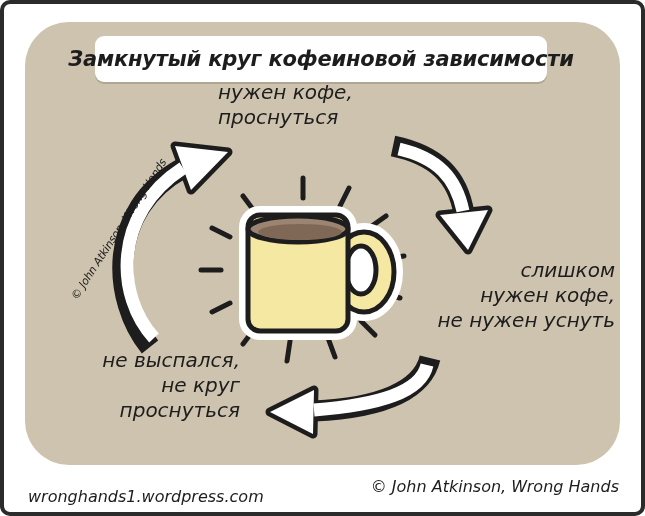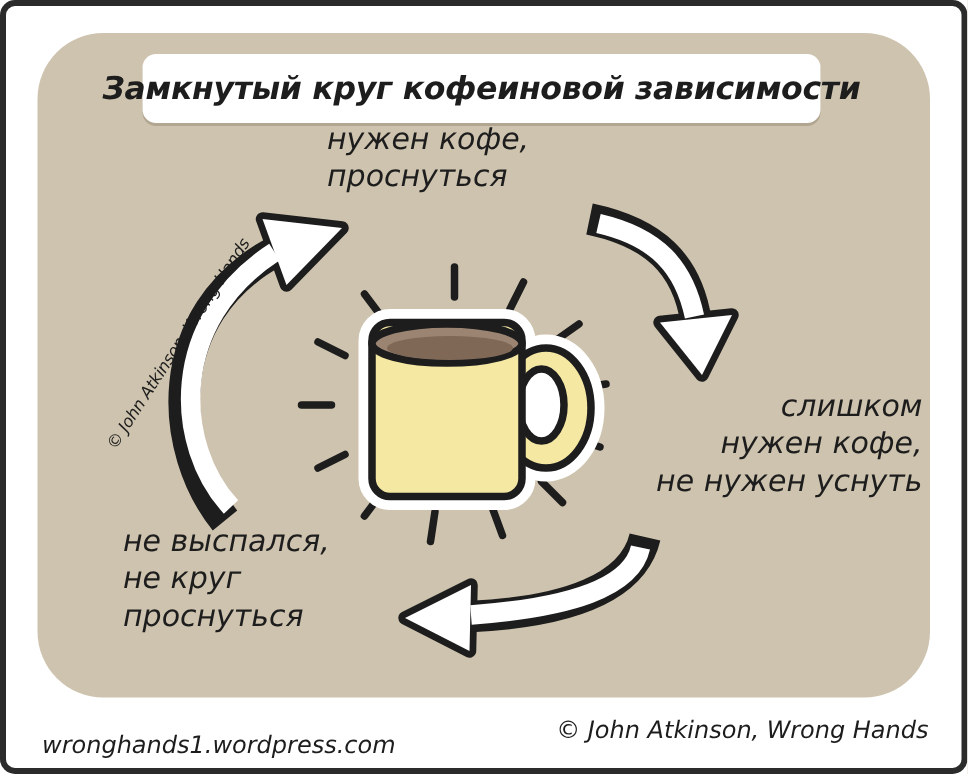--- a/index.html
+++ b/index.html
@@ -23,21 +23,21 @@
     display:flex; align-items:center; justify-content:center;
     box-shadow:0 2px 0 rgba(90,80,60,.25);
     font-weight:bold;
   }
   .title-box span{
     font-style:italic; font-size:21px; letter-spacing:-0.2px; white-space:nowrap;
   }
   .stage{ position:absolute; font-style:italic; font-size:20px; line-height:1.24; }
   .stage-top{ left:218px; top:80px; width:184px; text-align:left; }
   .stage-right{ left:430px; top:258px; width:185px; text-align:right; }
-  .stage-bottomleft{ left:82px; top:348px; width:158px; }
+  .stage-bottomleft{ left:82px; top:348px; width:158px; text-align:right; }
   .watermark{
     position:absolute; left:74px; top:292px; width:175px;
     transform:rotate(-57deg); transform-origin:0 50%;
     font-style:italic; font-size:11px; letter-spacing:-0.2px; white-space:nowrap;
   }
   .footer-left{
     position:absolute; left:28px; top:487px; font-style:italic; font-size:16px;text-align:right;
   }
   .footer-right{
     position:absolute; right:26px; top:477px; font-style:italic; font-size:16px;

